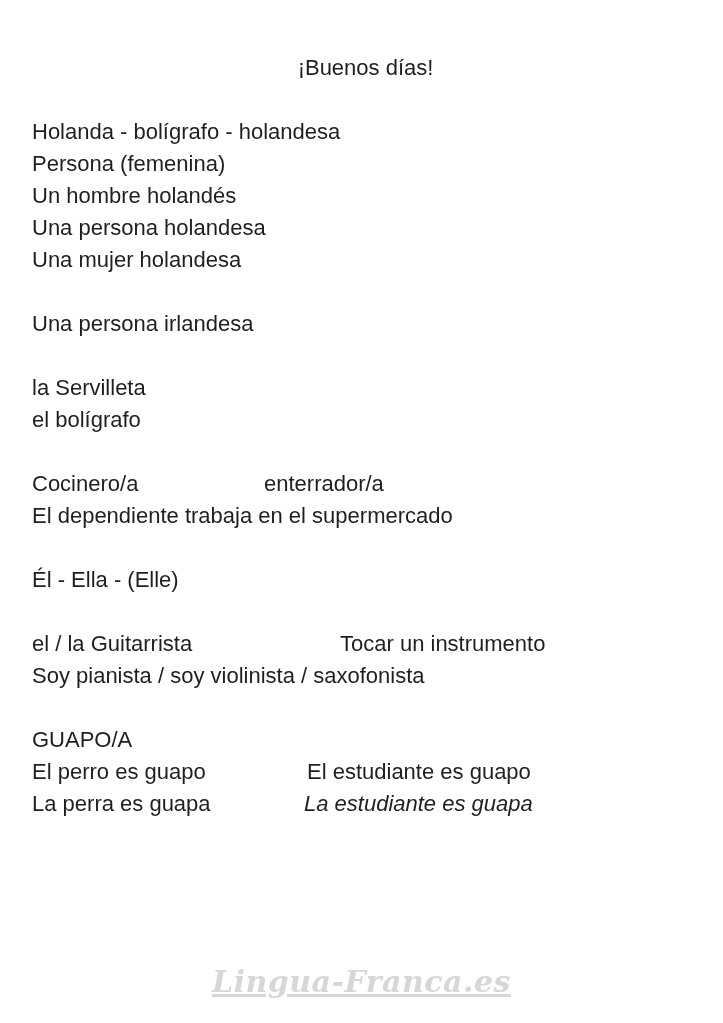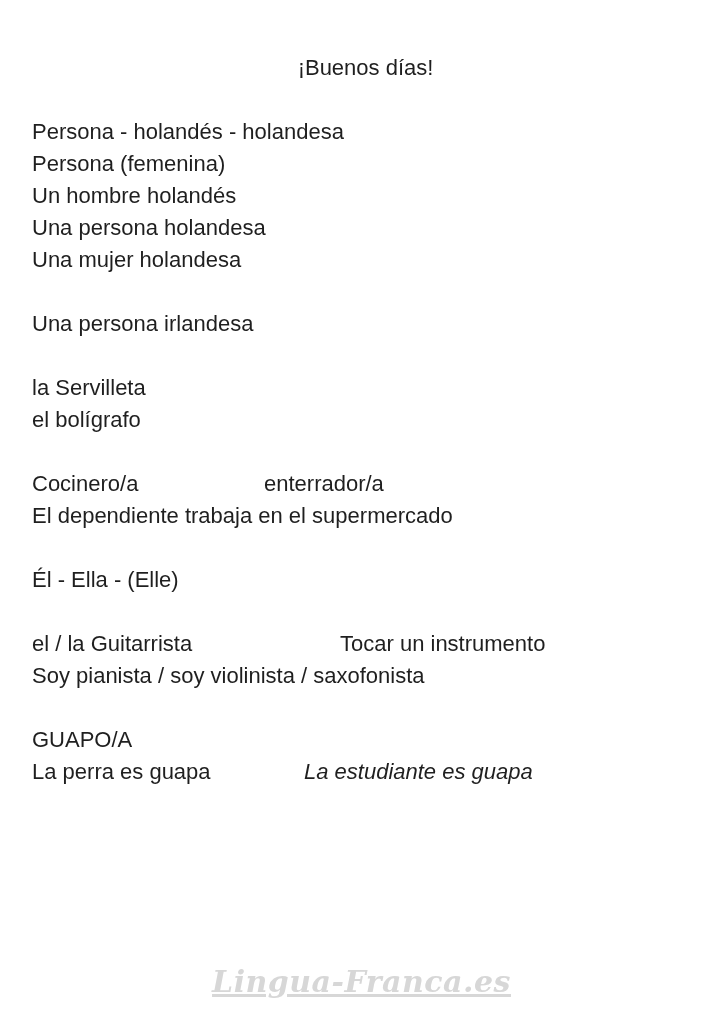--- a/index.html
+++ b/index.html
@@ -56,36 +56,37 @@
     text-decoration: underline;
   }
 </style>
 </head>
 <body>
 
 <div class="page">
   <div class="doc-body">
       <div class="line center">¡Buenos días!</div>
       <div class="line">&nbsp;</div>
-      <div class="line">Persona - holandés - holandesa</div>
+      <div class="line">Holanda - bolígrafo - holandesa</div>
       <div class="line">Persona (femenina)</div>
       <div class="line">Un hombre holandés</div>
       <div class="line">Una persona holandesa</div>
       <div class="line">Una mujer holandesa</div>
       <div class="line">&nbsp;</div>
       <div class="line">Una persona irlandesa</div>
       <div class="line">&nbsp;</div>
       <div class="line">la Servilleta</div>
       <div class="line">el bolígrafo</div>
       <div class="line">&nbsp;</div>
       <div class="line"><span>Cocinero/a</span><span class="col2" style="left: 232px;">enterrador/a</span></div>
       <div class="line">El dependiente trabaja en el supermercado</div>
       <div class="line">&nbsp;</div>
       <div class="line">Él - Ella - (Elle)</div>
       <div class="line">&nbsp;</div>
       <div class="line"><span>el / la Guitarrista</span><span class="col2" style="left: 308px;">Tocar un instrumento</span></div>
       <div class="line">Soy pianista / soy violinista / saxofonista</div>
       <div class="line">&nbsp;</div>
       <div class="line">GUAPO/A</div>
+      <div class="line"><span>El perro es guapo</span><span class="col2" style="left: 275px;">El estudiante es guapo</span></div>
       <div class="line"><span>La perra es guapa</span><span class="col2" style="left: 272px; font-style: italic;">La estudiante es guapa</span></div>
     </div>
   <div class="watermark">Lingua-Franca.es</div>
 </div>
 
 </body></html>

